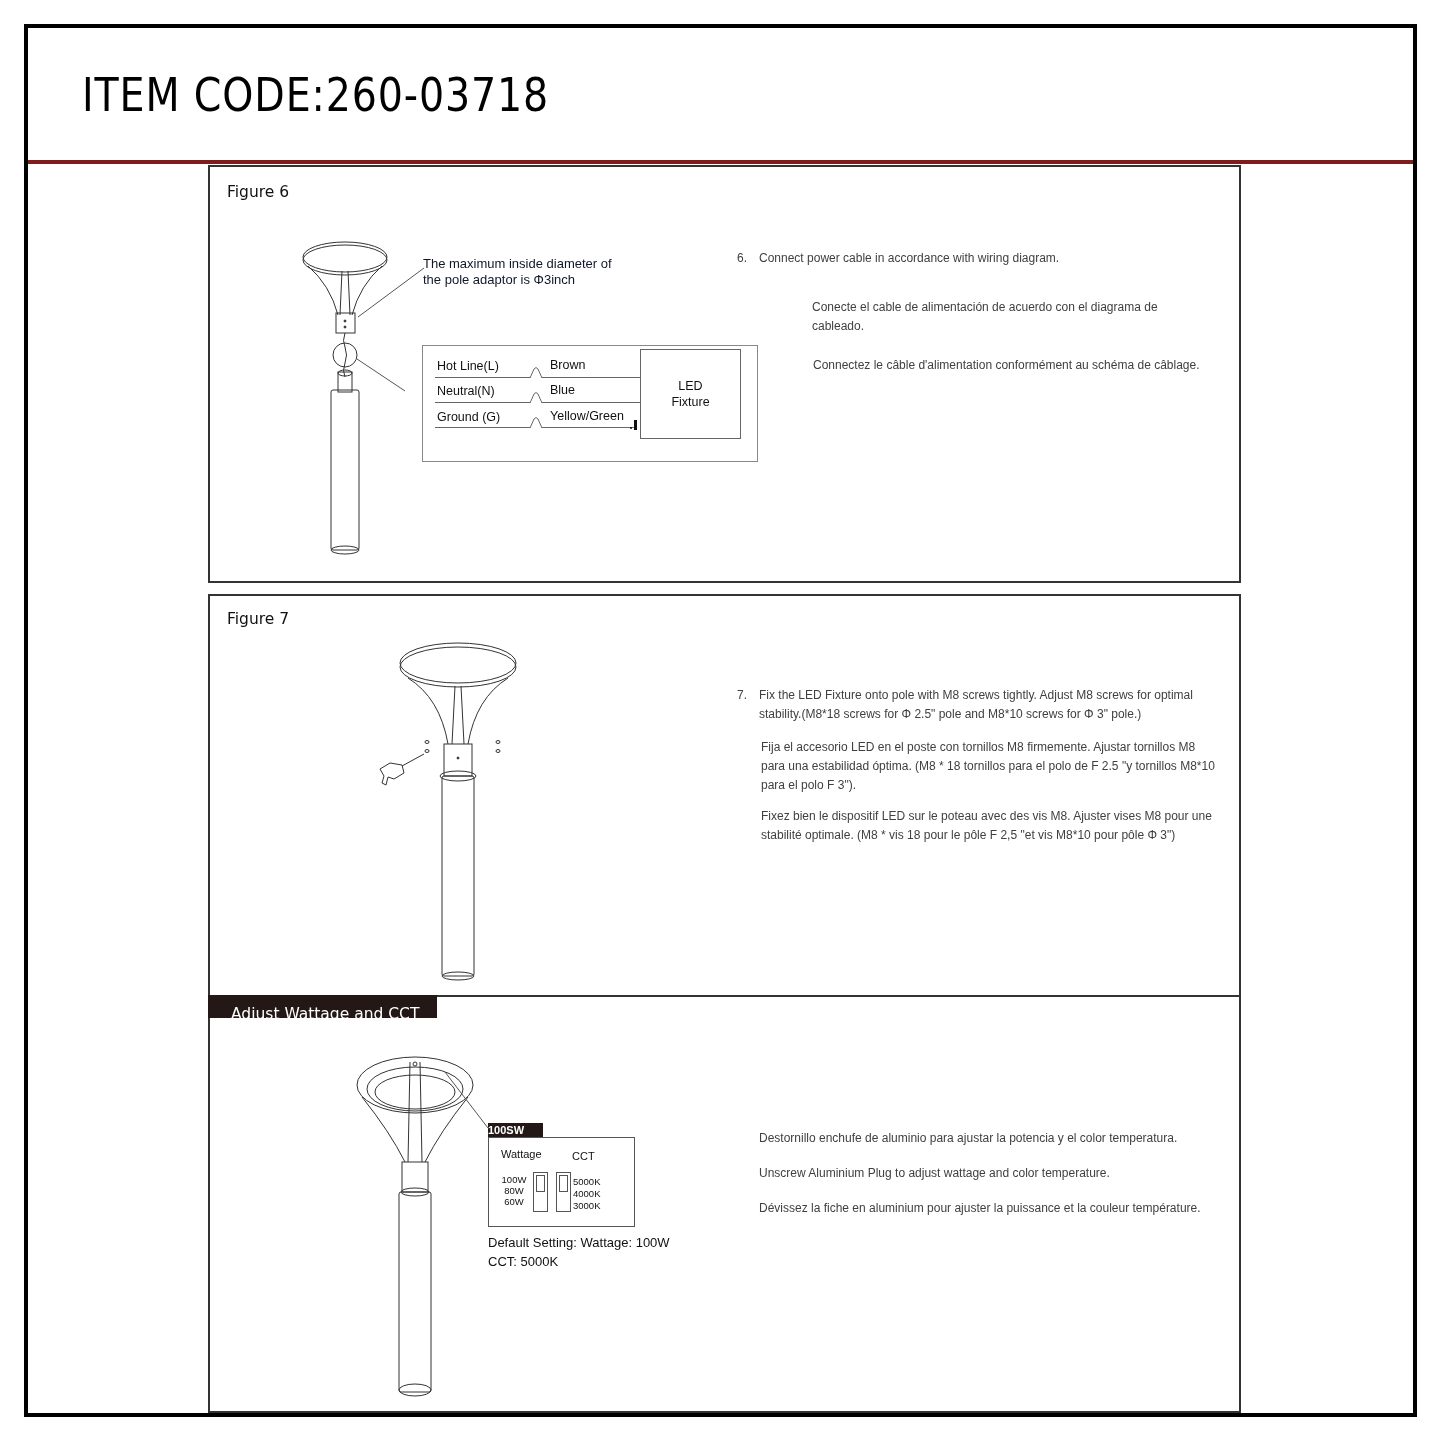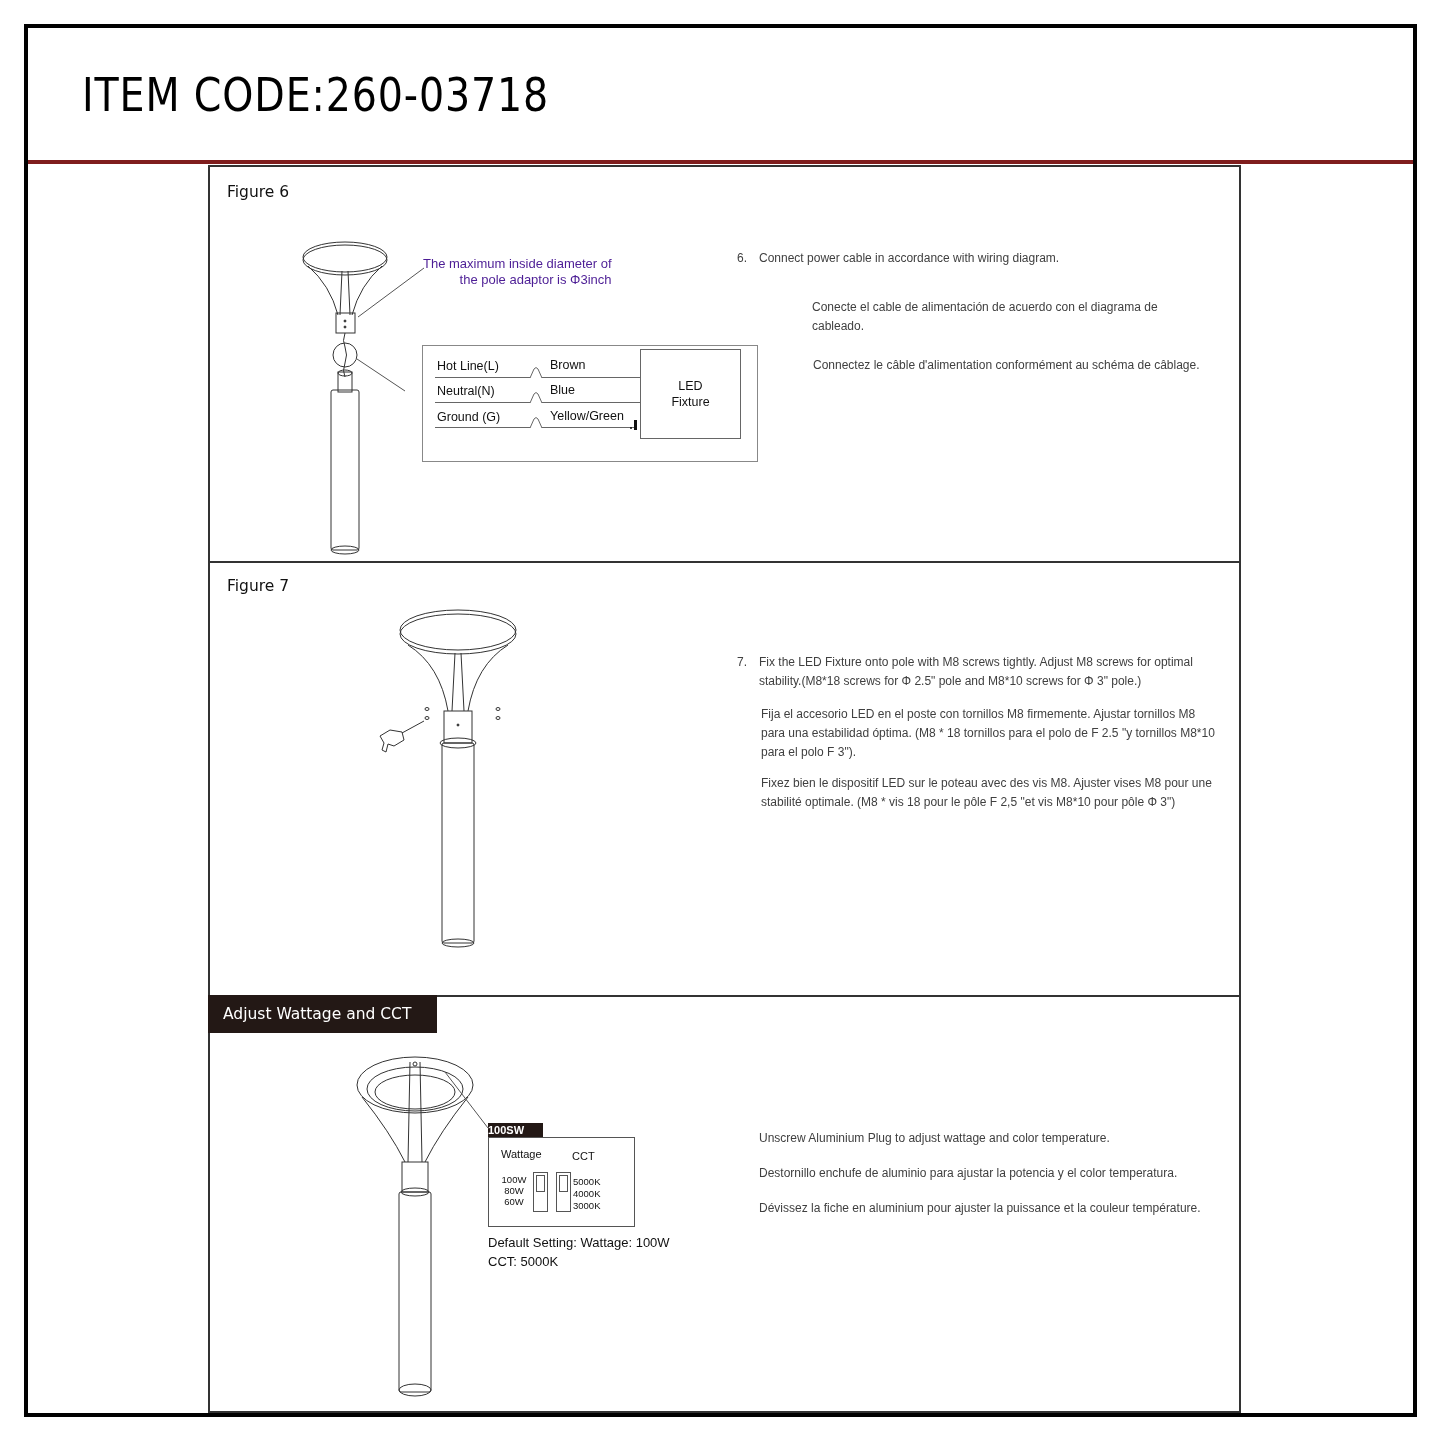--- a/index.html
+++ b/index.html
@@ -2,33 +2,33 @@
 <html><head>
 <meta charset="utf-8">
 <style>
   html, body { margin:0; padding:0; background:#fff; }
   body { width:1445px; height:1445px; position:relative; overflow:hidden; font-family:"Liberation Sans", sans-serif; color:#111; }
   .outer { position:absolute; left:24px; top:24px; width:1393px; height:1393px; border:4px solid #000; box-sizing:border-box; }
   .header { position:absolute; left:0; top:0; right:0; height:132px; border-bottom:4px solid #7f1d1d; }
   .item-code { position:absolute; left:54px; top:40px; font-family:"DejaVu Sans", sans-serif; font-size:46px; letter-spacing:1px; transform:scaleX(0.86); transform-origin:left center; font-weight:400; color:#000; }
   .panel { position:absolute; left:208px; width:1033px; border:2px solid #333; box-sizing:border-box; background:#fff; }
   .p6 { top:165px; height:418px; }
-  .p7 { top:561px; height:521px; }
+  .p7 { top:594px; height:521px; }
   .p8 { top:995px; height:418px; }
   .fig-label { position:absolute; left:17px; font-family:"DejaVu Sans", sans-serif; font-size:15.5px; color:#111; }
   .step { position:absolute; font-family:Liberation Sans, sans-serif; font-size:12px; line-height:19px; color:#404040; }
   .step p { margin:0 0 12px 0; }
   .num { display:inline-block; width:22px; }
-  .note { position:absolute; font-size:13px; line-height:16px; color:#4c1d95;text-align:right; }
+  .note { position:absolute; font-size:13px; line-height:16px; color:#0f172a; }
   .wiring { position:absolute; left:212px; top:178px; width:336px; height:117px; border:1.5px solid #888; box-sizing:border-box; }
   .wire-row { position:absolute; left:14px; font-size:12.5px; color:#111; }
   .wire-color { position:absolute; left:127px; font-size:12.5px; color:#111; }
   .wire-line { position:absolute; left:12px; height:0; border-top:1.2px solid #666; }
   .led-box { position:absolute; left:217px; top:3px; width:101px; height:90px; border:1.3px solid #666; box-sizing:border-box; display:flex; flex-direction:column; align-items:center; justify-content:center; font-size:12.5px; line-height:16px; text-align:center; }
-  .adjust-tab { position:absolute; left:-2px; top:-2px; width:229px; height:38px; background:#231815; color:#fff; font-family:"DejaVu Sans", sans-serif; font-size:15.5px; line-height:38px; padding-left:15px; box-sizing:border-box; }
+  .adjust-tab { position:absolute; left:-2px; top:-2px; width:229px; height:23px; background:#231815; color:#fff; font-family:"DejaVu Sans", sans-serif; font-size:15.5px; line-height:38px; padding-left:23px; box-sizing:border-box; }
   .sw-tag { position:absolute; left:278px; top:126px; width:55px; height:15px; background:#231815; color:#fff; font-size:11px; font-weight:bold; line-height:15px; box-sizing:border-box; }
   .sw-box { position:absolute; left:278px; top:140px; width:147px; height:90px; border:1.3px solid #555; box-sizing:border-box; font-size:11px; }
   .sw-box .lbl { position:absolute; font-size:11px; color:#111; }
   .sw-switch { position:absolute; width:15px; height:40px; border:1px solid #555; box-sizing:border-box; }
   .sw-switch::after { content:""; position:absolute; left:2px; top:2px; width:9px; height:17px; border:1px solid #555; box-sizing:border-box; }
   .default { position:absolute; left:278px; top:236px; font-size:13px; line-height:19px; color:#111; }
   svg { position:absolute; overflow:visible; }
 </style>
 </head>
 <body>
@@ -170,17 +170,17 @@
       <div>4000K</div>
       <div>3000K</div>
     </div>
   </div>
   <div class="default">
     <div>Default Setting: Wattage: 100W</div>
     <div>CCT: 5000K</div>
   </div>
 
   <div class="step" style="left:549px;top:132px;width:450px">
+    <p style="margin-bottom:16px">Destornillo enchufe de aluminio para ajustar la potencia y el color temperatura.</p>
     <p style="margin-bottom:16px">Unscrew Aluminium Plug to adjust wattage and color temperature.</p>
-    <p style="margin-bottom:16px">Destornillo enchufe de aluminio para ajustar la potencia y el color temperatura.</p>
     <p>Dévissez la fiche en aluminium pour ajuster la puissance et la couleur température.</p>
   </div>
 </div>
 
 </body></html>

